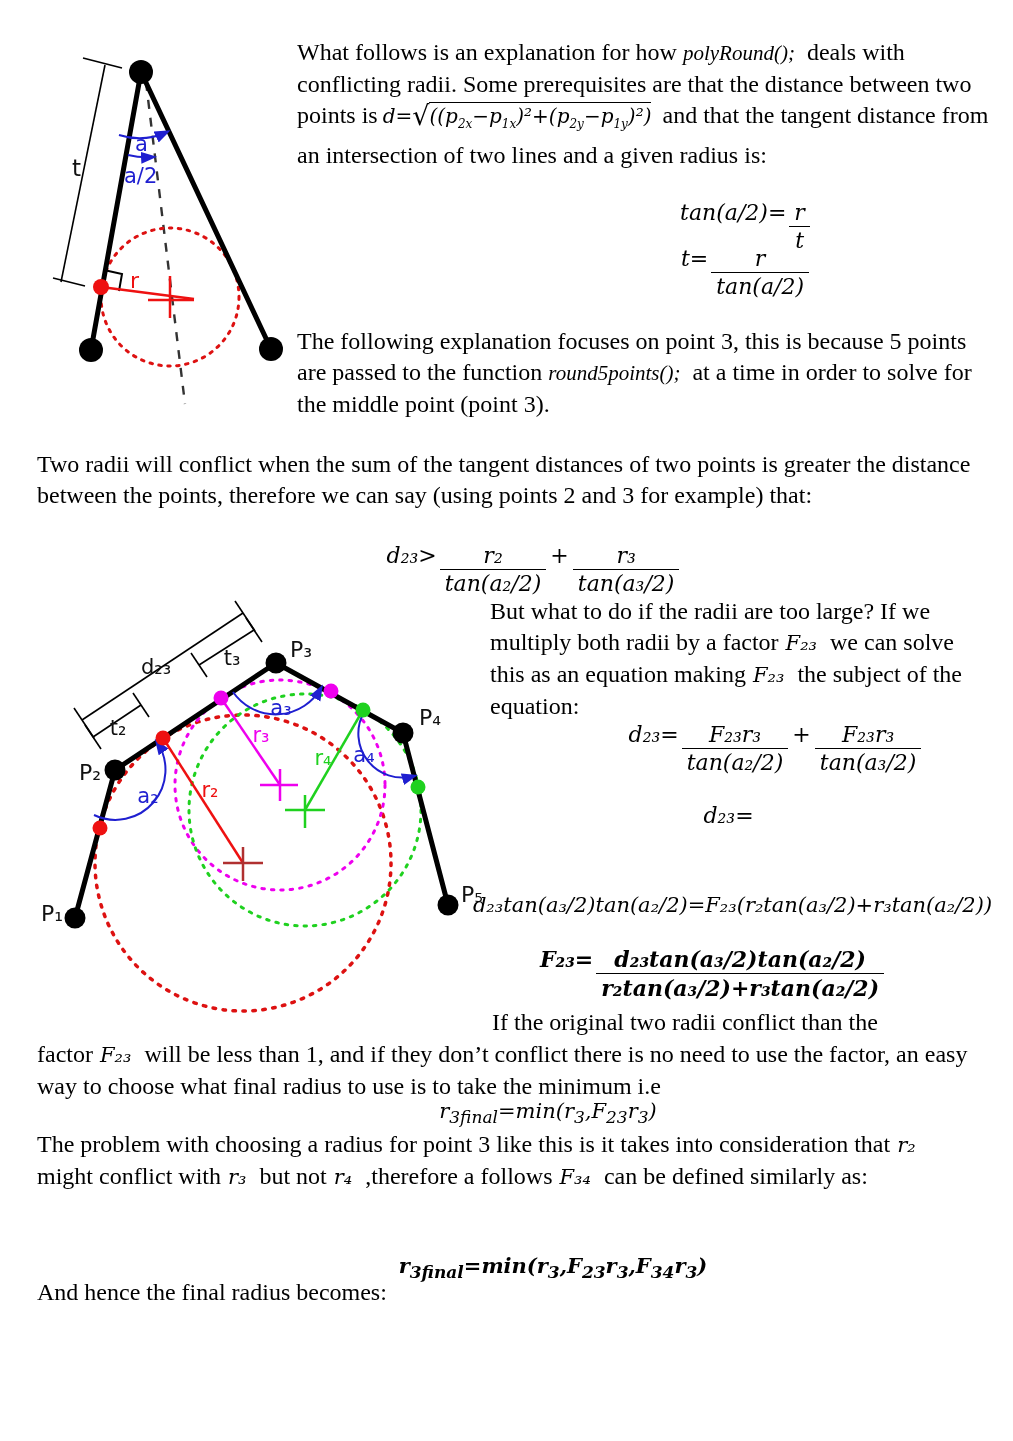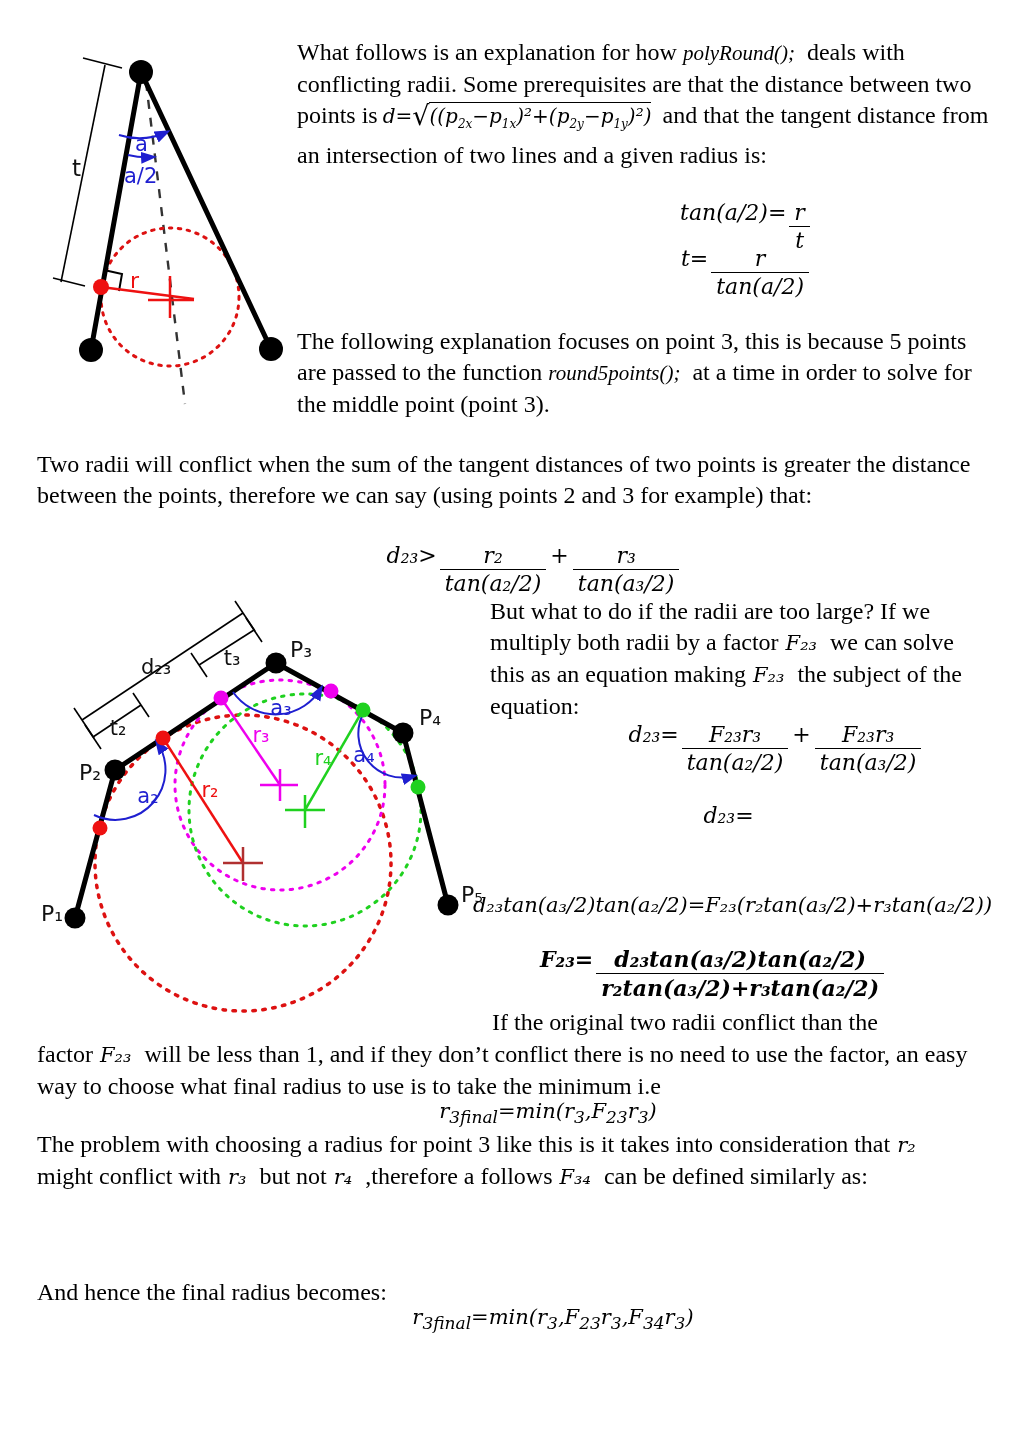--- a/index.html
+++ b/index.html
@@ -218,17 +218,17 @@
 
   <div class="abs para" style="left:37px;top:1129px;width:940px;">
     <span>The problem with choosing a radius for point 3 like this is it takes into consideration that</span><span class="ivar">r₂</span><span> might conflict with</span><span class="ivar">r₃</span><span> but not</span><span class="ivar">r₄</span><span> ,therefore a follows</span><span class="ivar">F₃₄</span><span> can be defined similarly as:</span>
   </div>
 
 
   <div class="abs para" style="left:37px;top:1277px;width:600px;">
     <span>And hence the final radius becomes:</span>
   </div>
 
-  <div class="eq eqline" style="left:373px;top:1305px;width:360px;font-size:21px;">
+  <div class="eq eqline" style="left:373px;top:1253px;width:360px;font-size:21px;font-weight:bold;">
     <span>r</span><sub>3final</sub><span>=min(r</span><sub>3</sub><span>,F</span><sub>23</sub><span>r</span><sub>3</sub><span>,F</span><sub>34</sub><span>r</span><sub>3</sub><span>)</span>
   </div>
 
 </div>
 
 </body></html>

